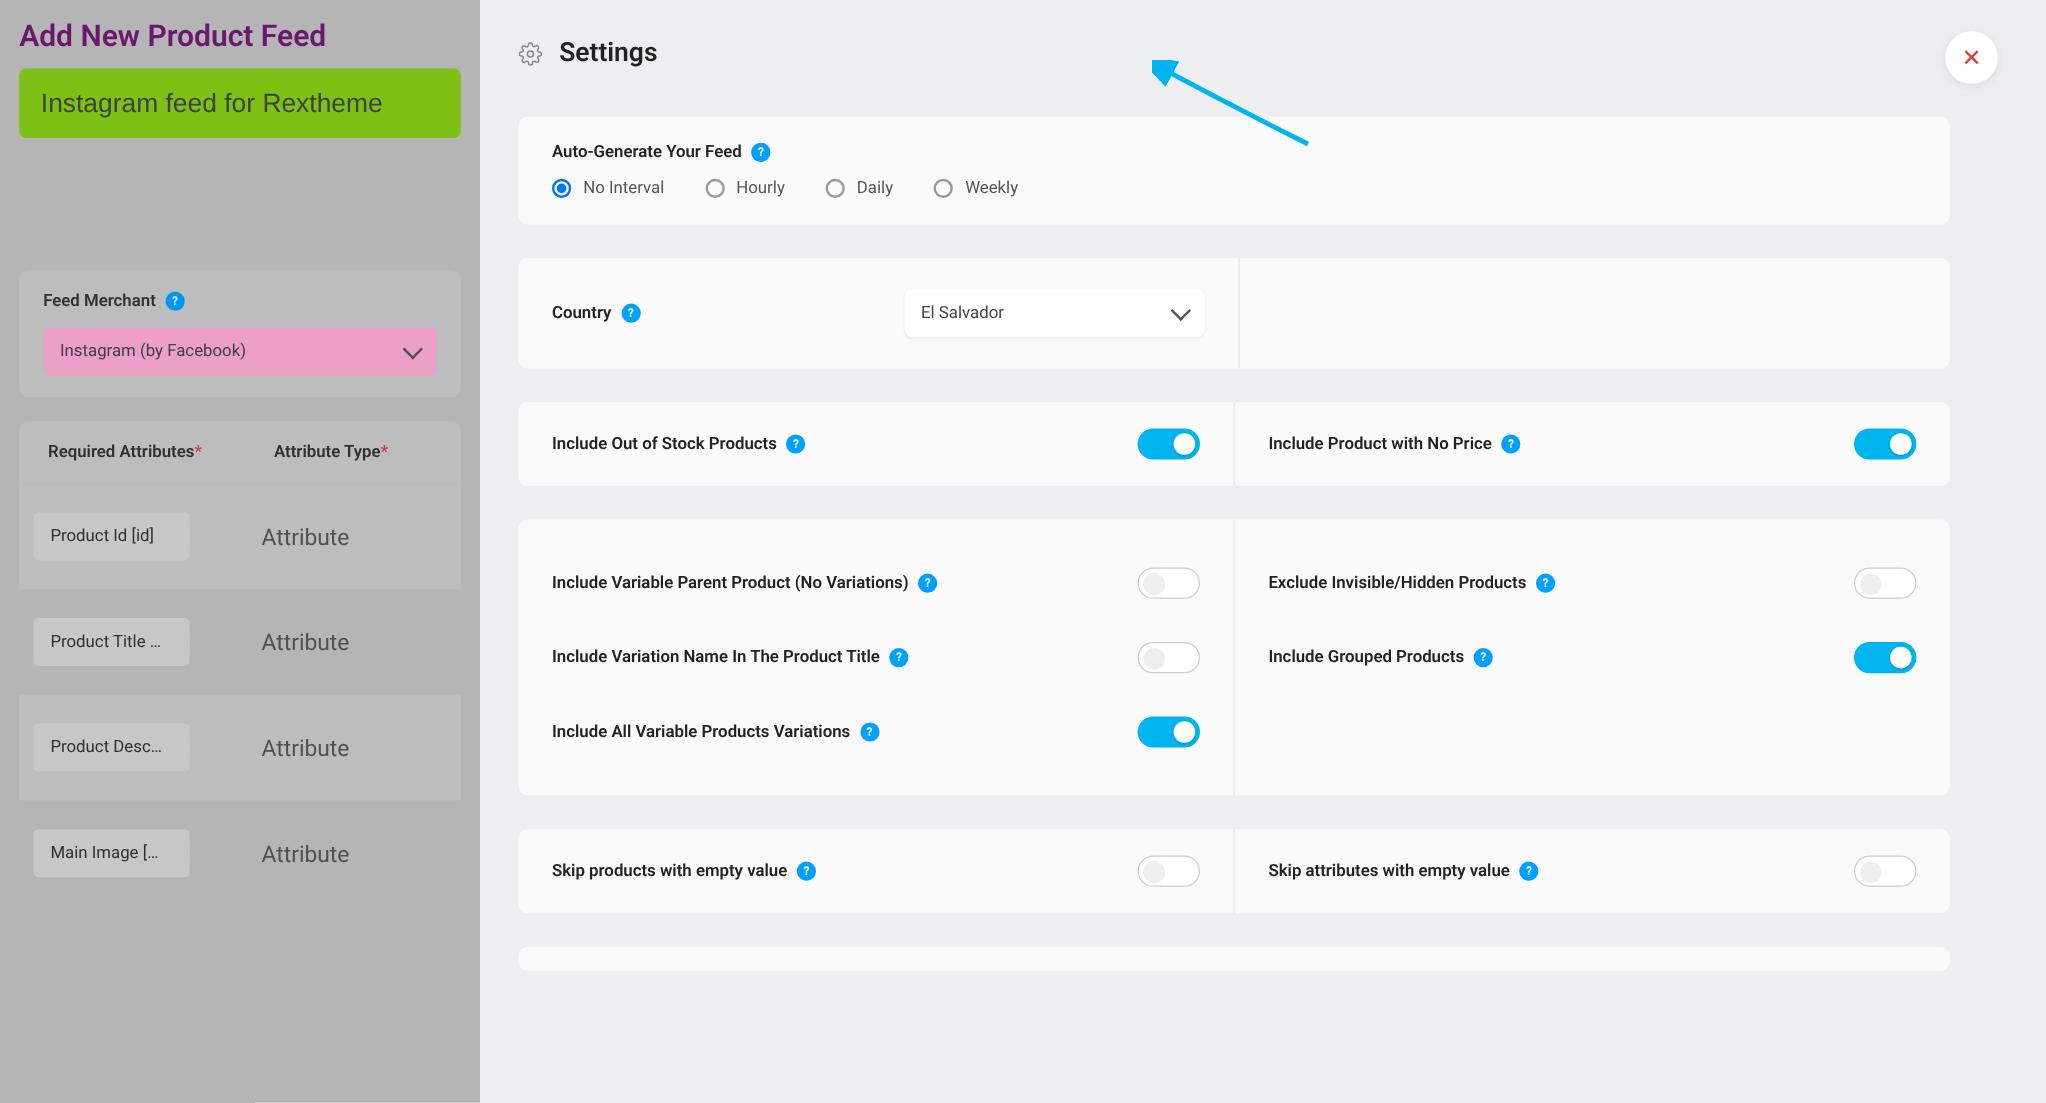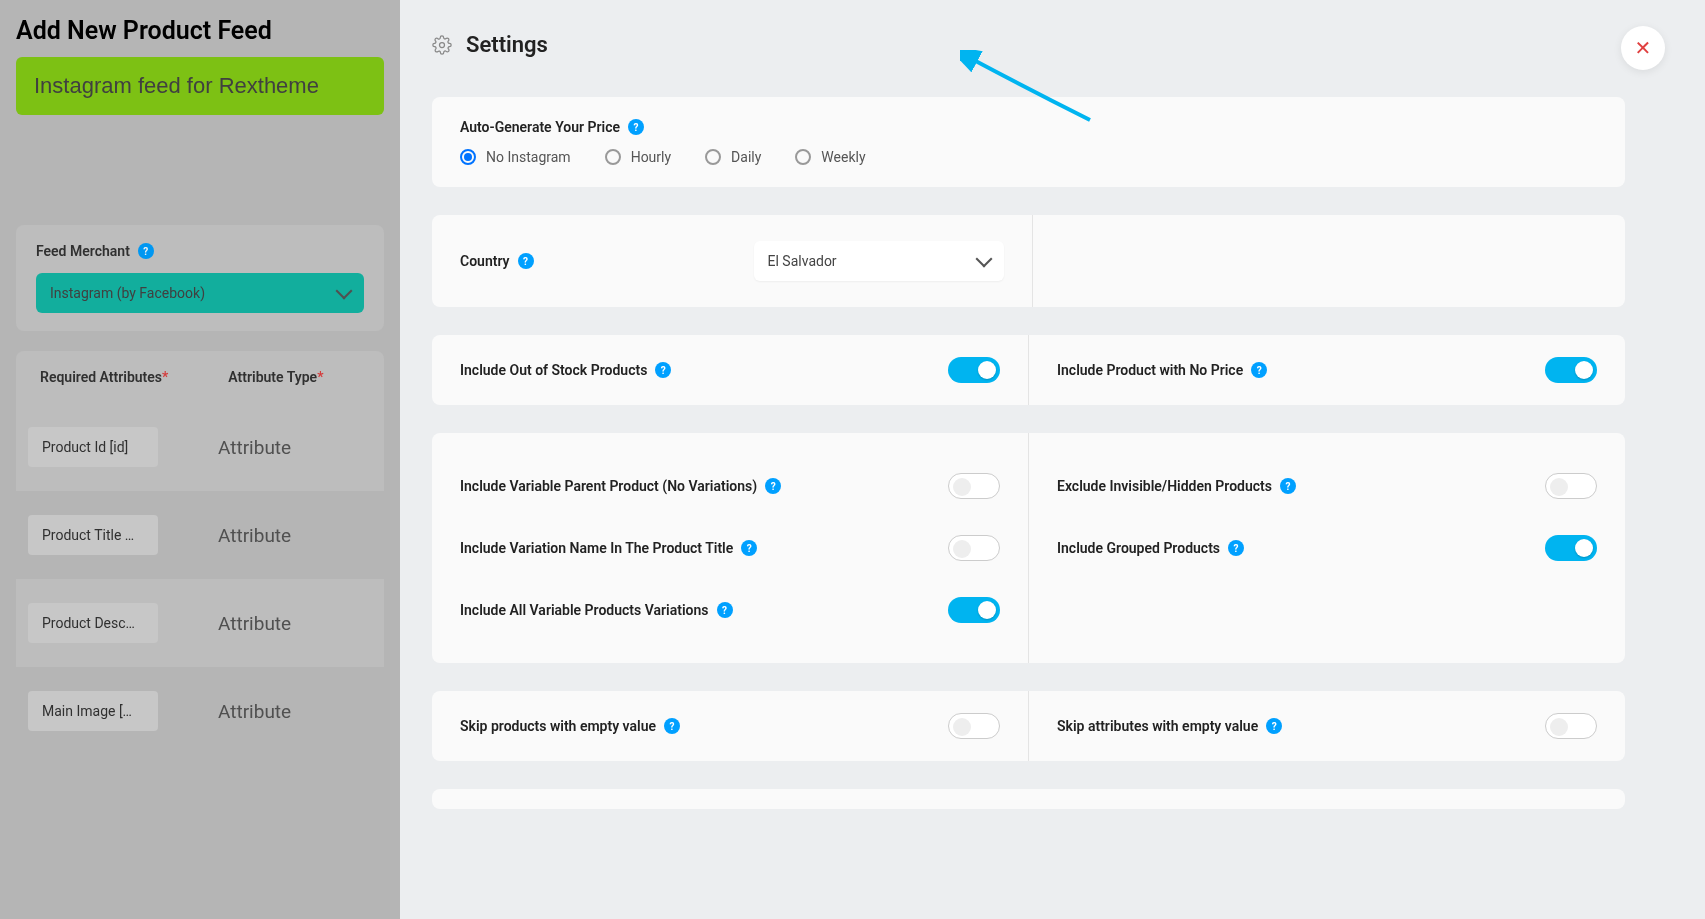--- a/index.html
+++ b/index.html
@@ -1,25 +1,25 @@
 <!DOCTYPE html>
 <html><head>
 <meta charset="utf-8">
 <style>
 * { box-sizing: border-box; margin: 0; padding: 0; }
 body { font-family: -apple-system, BlinkMacSystemFont, "Segoe UI", Roboto, Arial, sans-serif; background: #eceef0; width: 1705px; height: 919px; overflow: hidden; position: relative; }
 .left-panel { position: absolute; left: 0; top: 0; width: 400px; height: 919px; background: #bfbfbf; }
 .left-overlay { position: absolute; inset: 0; background: rgba(0,0,0,0.05); }
-.page-title { font-size: 25px; font-weight: 600; color: #000000; padding: 16px 16px 12px 16px; }
+.page-title { font-size: 25px; font-weight: 600; color: #701a75; padding: 16px 16px 12px 16px; }
 .title-input-wrap { padding: 0 16px; }
 .title-input { width: 100%; background: #84cc16; border: none; border-radius: 6px; padding: 16px 18px; font-size: 22px; color: #444; }
 .card { background: #c8c8c8; border-radius: 8px; margin: 20px 16px; padding: 18px 20px; }
 .card-label { font-size: 14px; font-weight: 600; color: #333; display: flex; align-items: flex-end; gap: 8px; margin-bottom: 14px; }
 .help { display: inline-flex; width: 16px; height: 16px; background: #00a0ff; color: #fff; border-radius: 50%; font-size: 10px; font-weight: 700; align-items: center; justify-content: center; }
-.select { background: #14b8a6; border: none; border-radius: 6px; padding: 12px 14px; display: flex; justify-content: space-between; align-items: center; color: #444; font-size: 14px; }
+.select { background: #f9a8d4; border: none; border-radius: 6px; padding: 12px 14px; display: flex; justify-content: space-between; align-items: center; color: #444; font-size: 14px; }
 .chev { width: 12px; height: 12px; border-right: 2px solid #555; border-bottom: 2px solid #555; transform: rotate(45deg); margin-top: -4px; }
 .attr-table { margin: 20px 16px 0 16px; }
 .attr-head { display: flex; background: #c8c8c8; border-radius: 8px 8px 0 0; padding: 18px 24px; gap: 60px; font-size: 14px; font-weight: 600; color: #333; }
 .req { color: #e04040; }
 .attr-row { display: flex; align-items: center; padding: 24px 12px; gap: 60px; }
 .attr-row.alt { background: #c8c8c8; }
 .attr-chip { background: #d2d2d2; border-radius: 4px; padding: 12px 14px; font-size: 14px; color: #333; width: 130px; white-space: nowrap; overflow: hidden; text-overflow: ellipsis; position: relative; }
 .attr-chip::after { content:""; position:absolute; right:-6px; top:50%; transform:translateY(-50%) rotate(45deg); width:12px; height:12px; background:#d2d2d2; }
 .attr-type { font-size: 19px; color: #555; }
 .right-panel { position: absolute; left: 400px; top: 0; right: 0; height: 829px; background: #eceef0; }
@@ -117,27 +117,27 @@
         </marker>
       </defs>
       <path d="M130,70 Q70,40 10,8" stroke="#00b4f0" stroke-width="4" fill="none" marker-end="url(#ah)"></path>
     </svg>
 
   <div class="content">
 
     <div class="section">
       <div class="sec-inner">
         <div class="sec-label">
-          <span>Auto-Generate Your Price</span>
+          <span>Auto-Generate Your Feed</span>
           <span class="help">?</span>
         </div>
         <div class="radio-row">
           <label class="radio-item">
               <span class="radio checked"></span>
-              <span>No Instagram</span>
+              <span>No Interval</span>
             </label>
           <label class="radio-item">
               <span class="radio"></span>
               <span>Hourly</span>
             </label>
           <label class="radio-item">
               <span class="radio"></span>
               <span>Daily</span>
             </label>
           <label class="radio-item">

